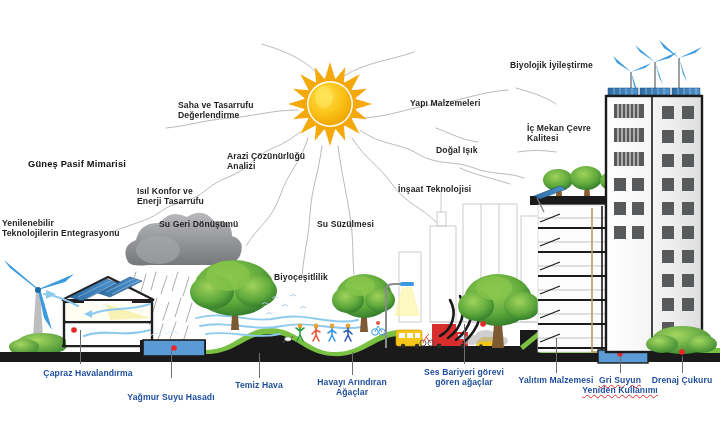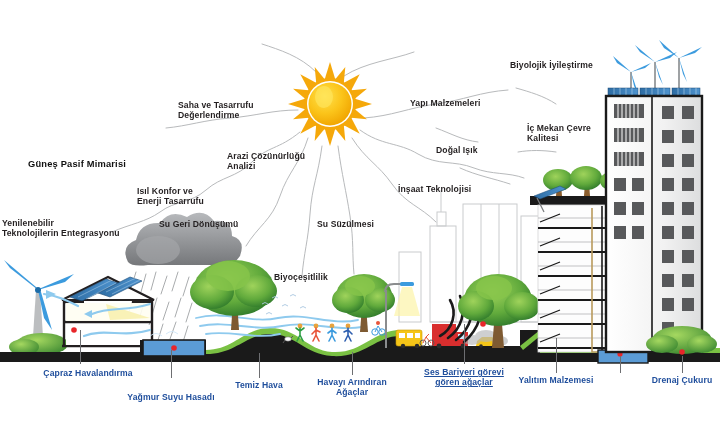--- a/index.html
+++ b/index.html
@@ -555,18 +555,20 @@
   <div class="lbl lbl-top" style="left:510px;top:60px;width:124px;">Biyolojik İyileştirme</div>
   <div class="lbl lbl-top" style="left:527px;top:123px;width:108px;">İç Mekan Çevre
 Kalitesi</div>
   <div class="lbl lbl-top" style="left:274px;top:272px;width:84px;">Biyoçeşitlilik</div>
 
   <div class="lbl lbl-bot" style="left:28px;top:368px;width:120px;">Çapraz Havalandırma</div>
   <div class="lbl lbl-bot" style="left:115px;top:392px;width:112px;">Yağmur Suyu Hasadı</div>
   <div class="lbl lbl-bot" style="left:218px;top:380px;width:82px;">Temiz Hava</div>
   <div class="lbl lbl-bot" style="left:302px;top:377px;width:100px;">Havayı Arındıran
 Ağaçlar</div>
-  <div class="lbl lbl-bot" style="left:409px;top:367px;width:110px;text-decoration:underline;">Ses Bariyeri görevi
+  <div class="lbl lbl-bot" style="left:409px;top:367px;width:110px;">Ses Bariyeri görevi
 gören ağaçlar</div>
   <div class="lbl lbl-bot" style="left:503px;top:375px;width:106px;">Yalıtım Malzemesi</div>
+  <div class="lbl lbl-bot spell" style="left:574px;top:375px;width:92px;">Gri Suyun
+Yeniden Kullanımı</div>
   <div class="lbl lbl-bot" style="left:639px;top:375px;width:86px;">Drenaj Çukuru</div>
 
 </div>
 
 </body></html>

